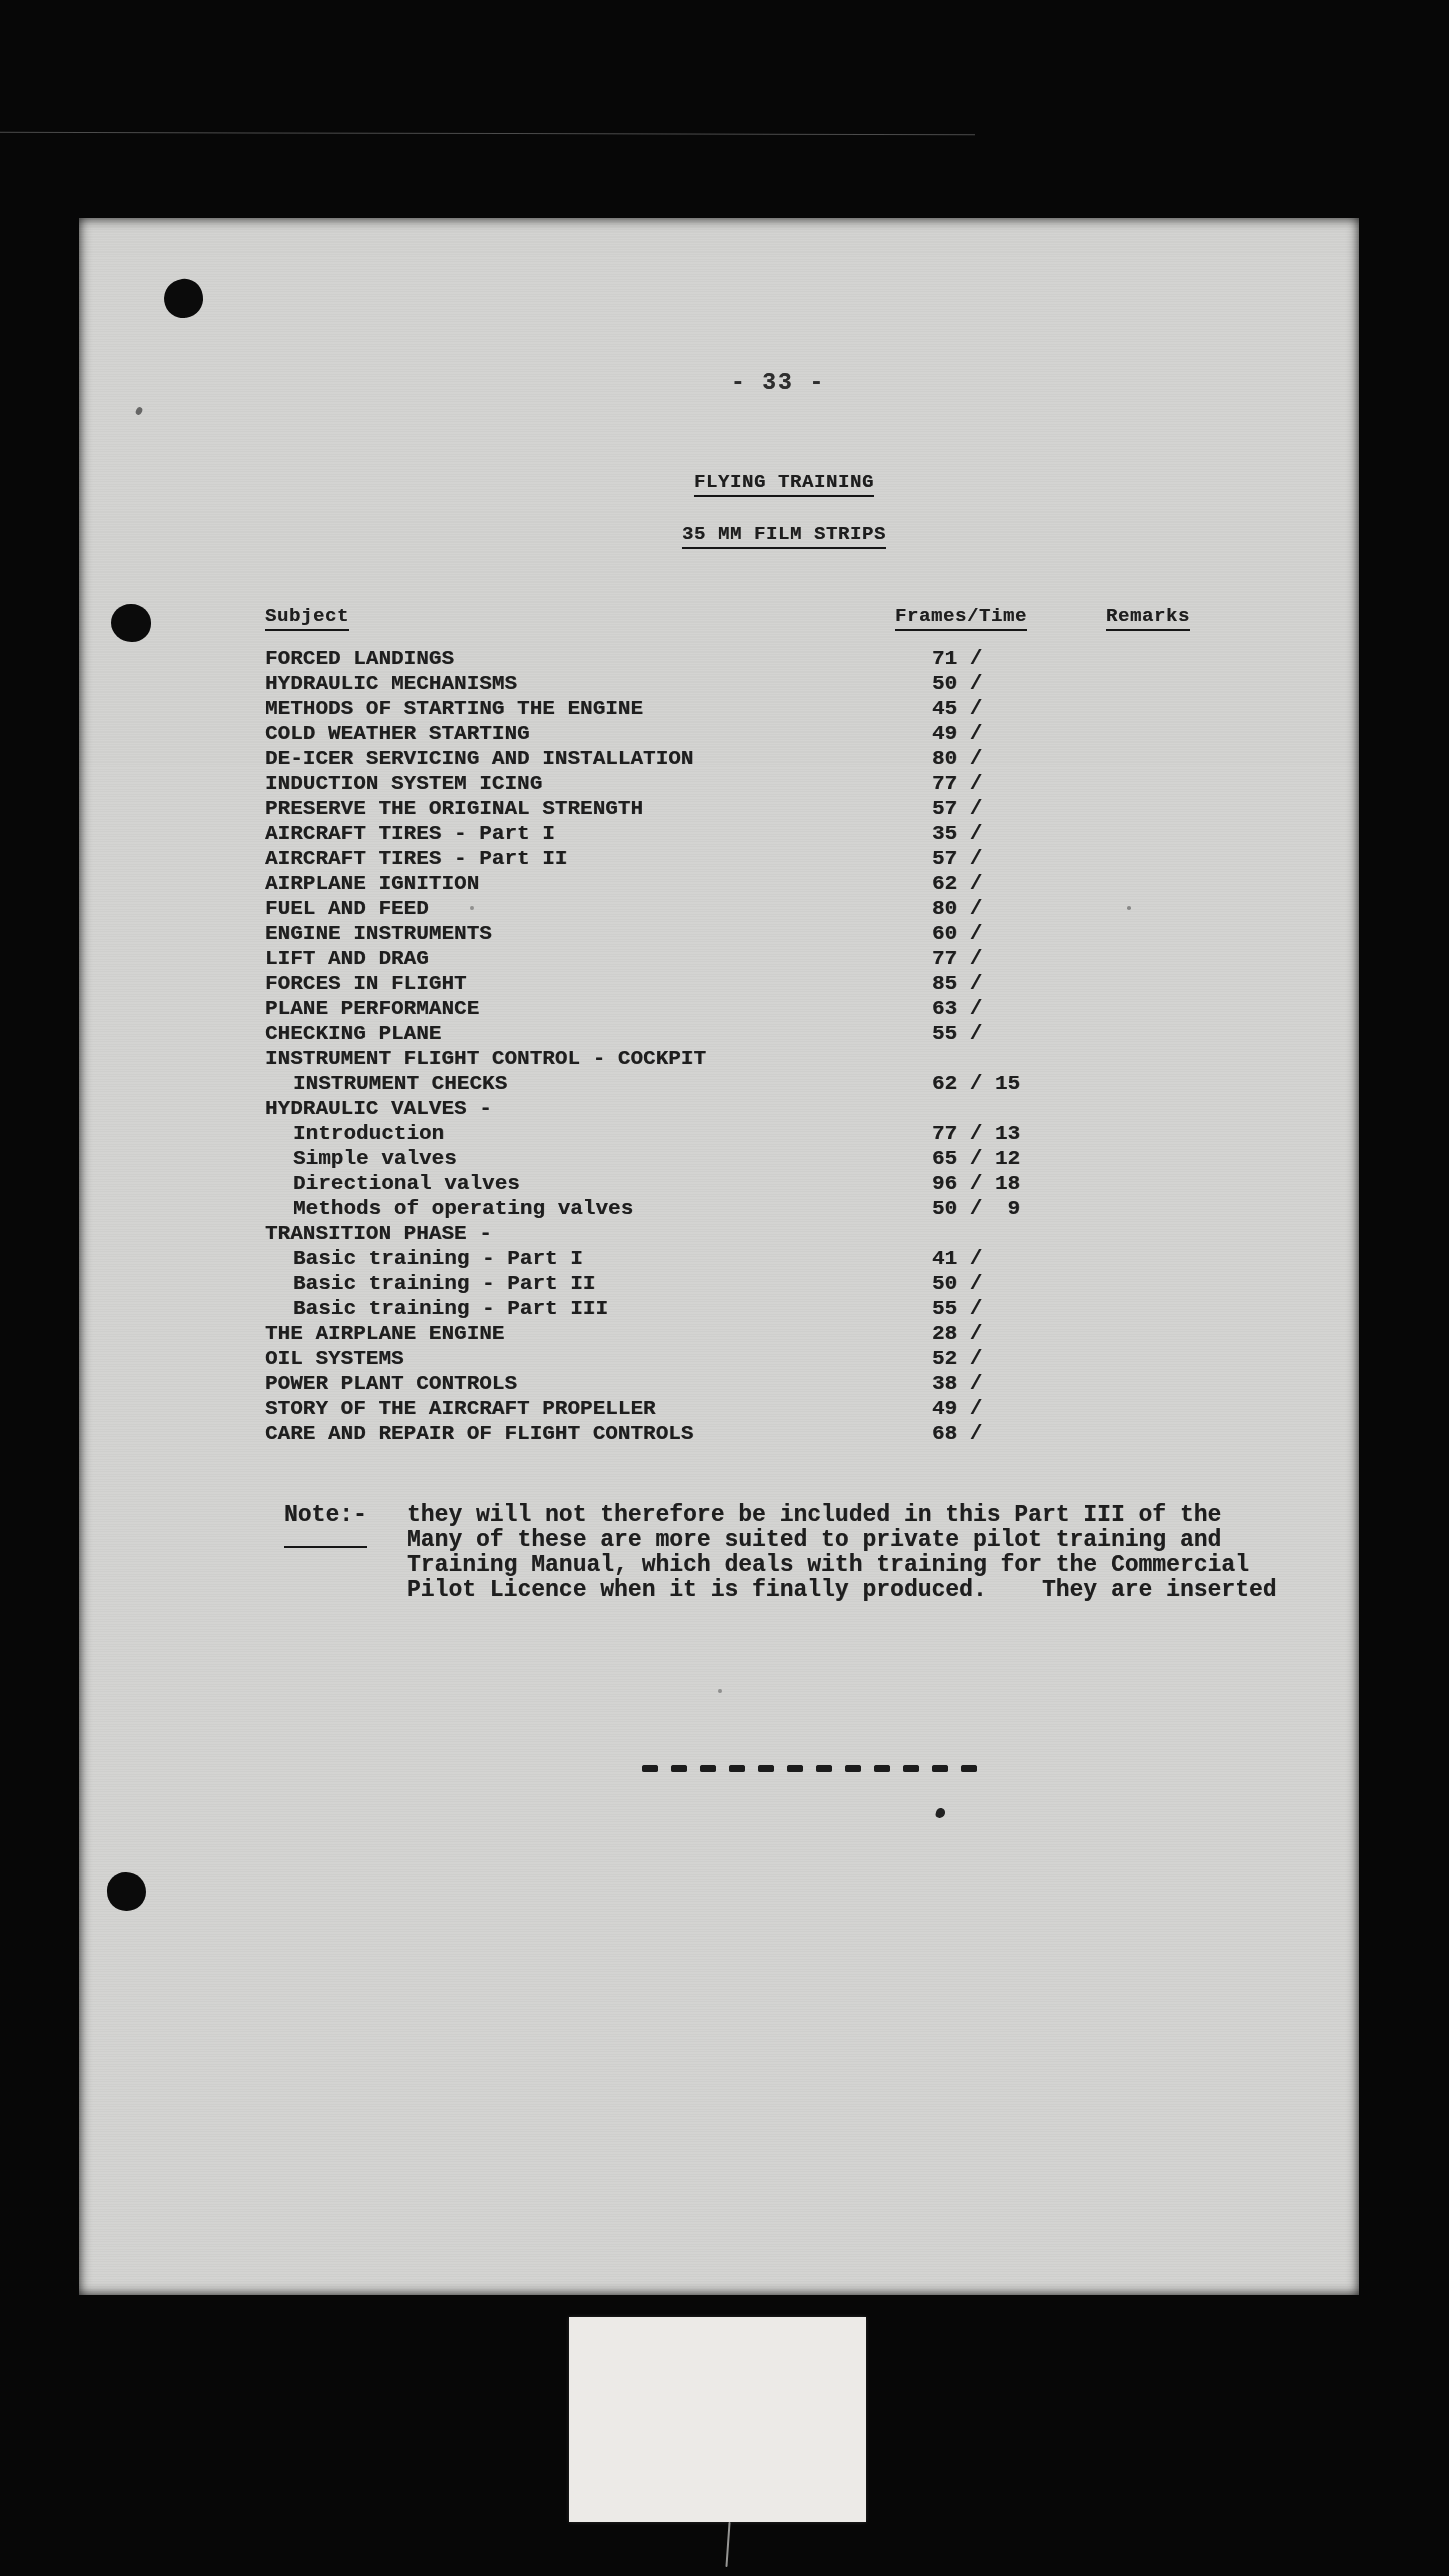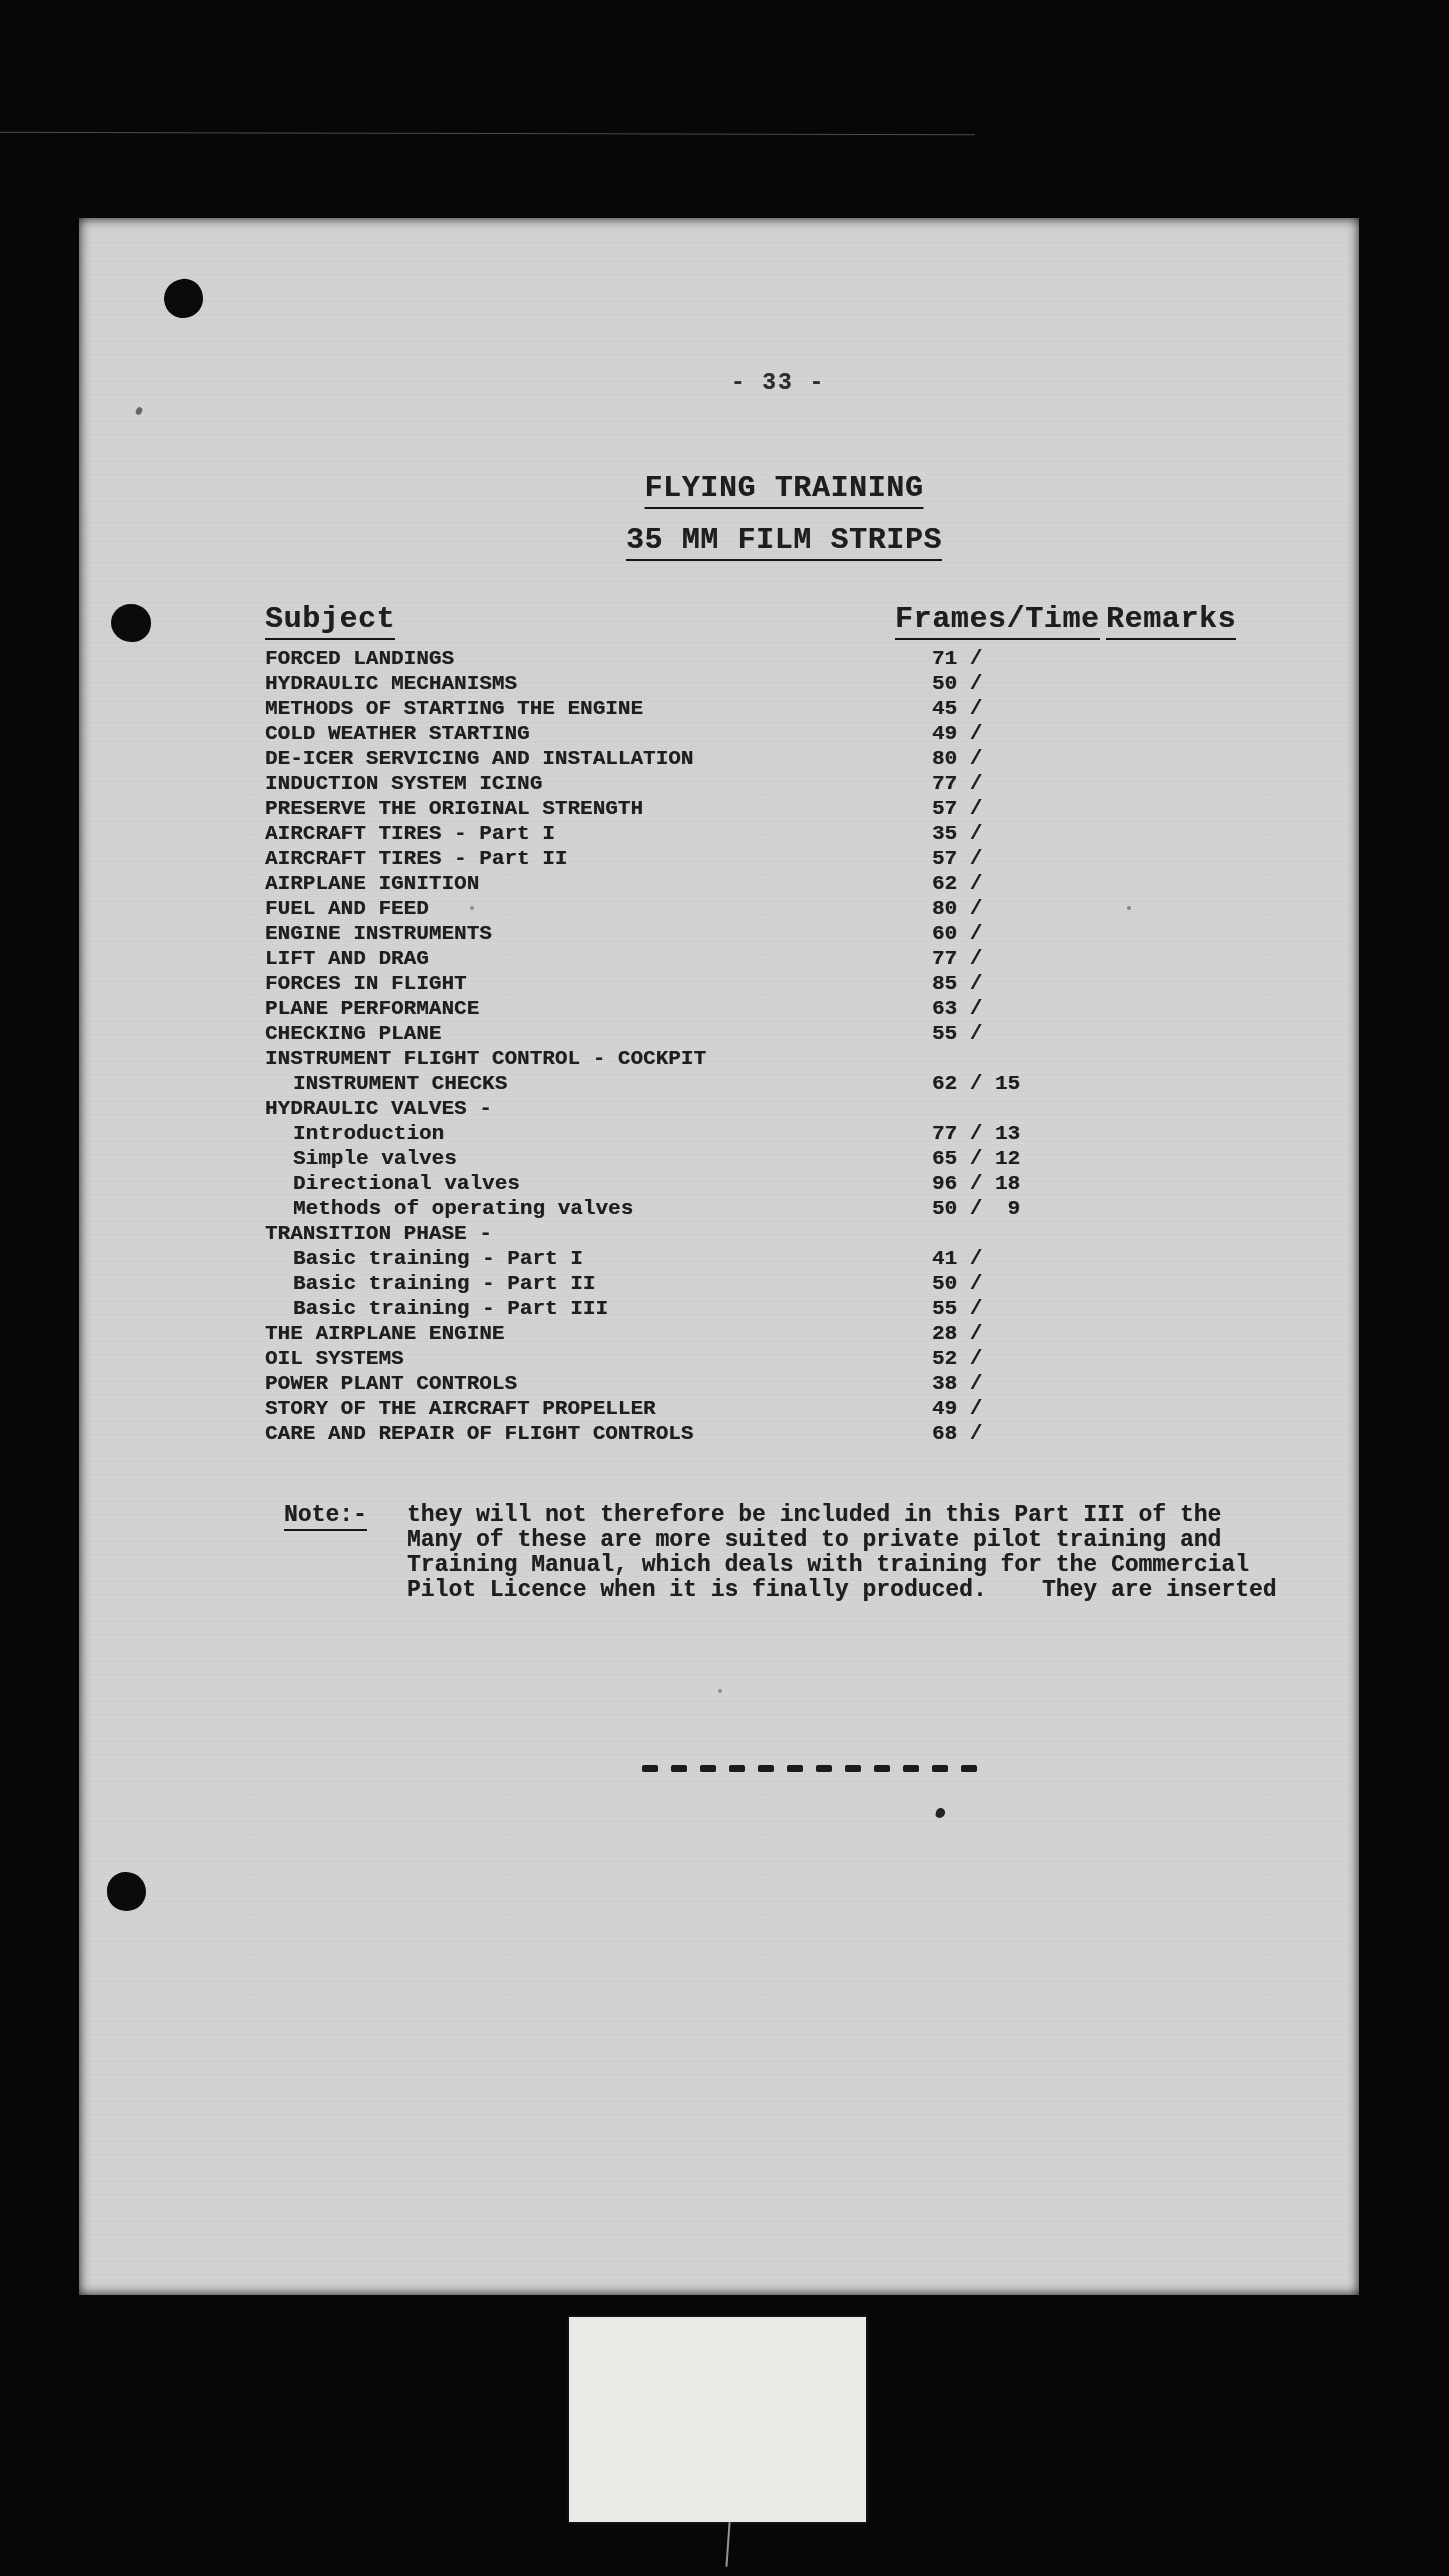--- a/index.html
+++ b/index.html
@@ -36,21 +36,21 @@
   .page-number{
     position:absolute; left:699px; top:152px; transform:translateX(-50%);
     font-size:23px; letter-spacing:1.9px; color:#2e2e2e; white-space:pre;
     text-shadow:0 0 0.6px rgba(30,30,30,.6);
   }
   .title-wrap{ position:absolute; left:705px; transform:translateX(-50%); white-space:nowrap; }
   .t-main{ top:253px; }
   .t-sub{ top:305px; }
   .underlined{
     border-bottom:2.5px solid #161616; padding-bottom:1.9px;
-    font-size:30px; letter-spacing:0.6px;
+    font-size:19px; letter-spacing:0.6px;
     text-shadow:0.3px 0.3px 0.4px rgba(10,10,10,.55);
   }
   .col-head{
     position:absolute; top:384px; font-size:23px;
   }
   .ch-subject{ left:186px; }
   .ch-frames{ left:816px; }
   .ch-remarks{ left:1027px; }
 
   .rows{
@@ -62,21 +62,21 @@
   .trow .subj{ display:inline-block; }
   .trow.indent .subj{ padding-left:28px; }
   .trow .val{ position:absolute; left:667px; top:0; white-space:pre; }
 
   .note{
     position:absolute; left:0; top:1285px; width:1280px;
     font-size:23px; line-height:25px;
   }
   .note-label{
     position:absolute; left:205px; top:0;
-    border-bottom:2.5px solid #161616; padding-bottom:1px;
+    border-bottom:2.5px solid #161616; padding-bottom:18px;
     text-shadow:0.3px 0.3px 0.4px rgba(10,10,10,.55);
   }
   .note-lines{ position:absolute; left:328px; top:0; white-space:pre;
     text-shadow:0.3px 0.3px 0.4px rgba(10,10,10,.5);}
 
   .dash-sep{
     position:absolute; left:563px; top:1547px; display:flex; gap:12.6px;
   }
   .dash{ width:16.4px; height:7px; background:#1c1c1c; border-radius:2.5px;
          box-shadow:0 0 0.6px rgba(0,0,0,.8);}

